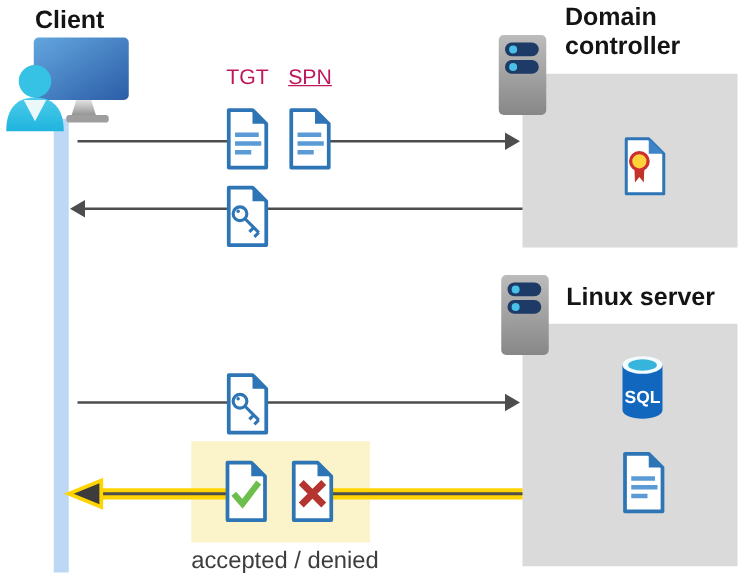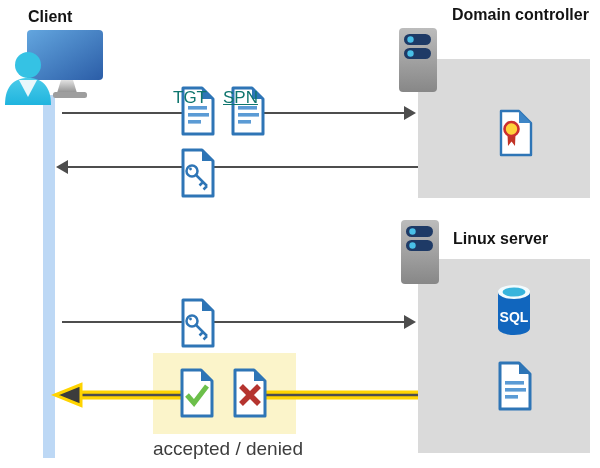--- a/index.html
+++ b/index.html
@@ -1,22 +1,22 @@
 <!DOCTYPE html>
 <html><head>
 <meta charset="utf-8">
 <style>
   html,body{margin:0;padding:0;background:#fff;}
   #stage{
     position:relative;width:600px;height:468px;background:#ffffff;
     font-family:"Liberation Sans",sans-serif;overflow:hidden;
   }
   .abs{position:absolute;}
-  .title{font-size:16px;font-weight:700;color:#141414;line-height:23px;}
-  .smlabel{font-size:17px;color:#0f766e;text-align:left;margin-top:36px;}
+  .title{font-size:20px;font-weight:700;color:#141414;line-height:23px;}
+  .smlabel{font-size:17px;color:#be185d;text-align:center;}
   .caption{font-size:19px;color:#3d3d3d;text-align:center;}
 
   .gray-box{background:#dadada;}
   .yellow-box{background:#fbf4ca;}
   .lifeline{background:#bdd8f5;}
 
   .hline{height:2px;background:#4d4d4d;}
   .head-right{width:0;height:0;border-top:7px solid transparent;border-bottom:7px solid transparent;border-left:12px solid #4d4d4d;}
   .head-left{width:0;height:0;border-top:7px solid transparent;border-bottom:7px solid transparent;border-right:12px solid #4d4d4d;}
 

